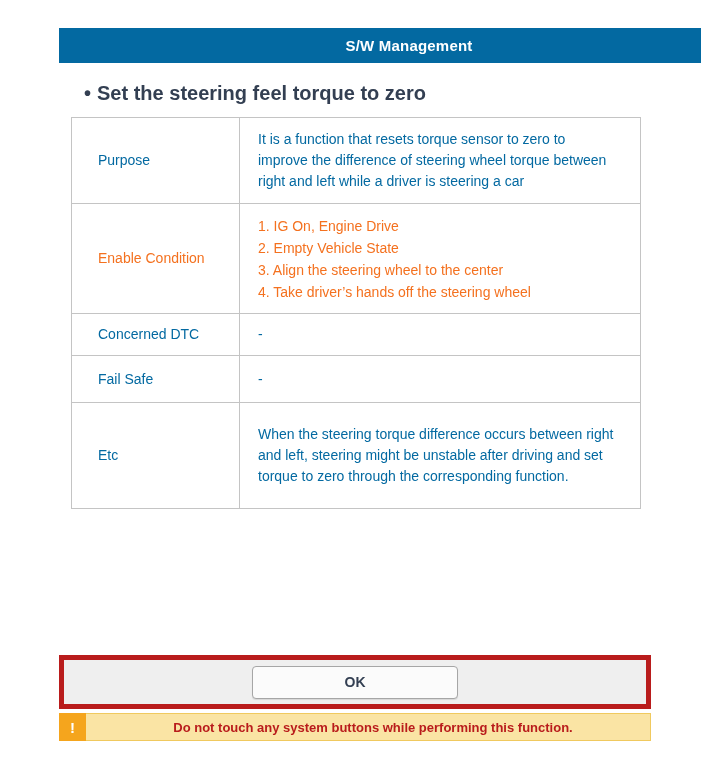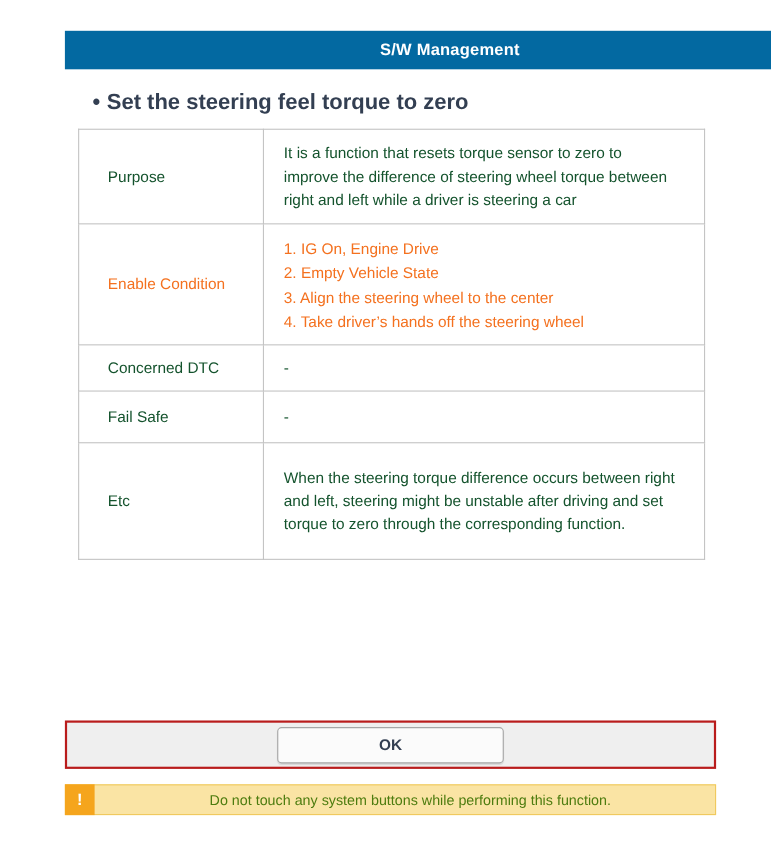--- a/index.html
+++ b/index.html
@@ -45,21 +45,21 @@
   .func-table {
     position:absolute; left:71px; top:117px;
     width:570px;
     border-collapse:collapse;
     table-layout:fixed;
     font-size:14px;
   }
   .func-table td {
     border:1px solid #c4c4c4;
     vertical-align:middle;
-    color:#14532d;
+    color:#0369a1;
   }
   .func-table td.lbl {
     text-align:left;
     padding:0 26px;
     line-height:21px;
   }
   .func-table td.val {
     padding:10px 24px 10px 18px;
     line-height:21px;
   }
@@ -68,23 +68,23 @@
   tr.r3 td { height:67px; }
   tr.r4 td { height:37px; }
   tr.r5 td { height:47px; }
   tr.r6 td { height:106px; }
   tr.accent td { color:#f4711f; }
   td.val.lines { white-space:pre-line; line-height:22px; }
 
   
   .ok-bar {
     position:absolute; left:59px; top:655px;
-    width:592px; height:44px;
+    width:592px; height:54px;
     background:#efefef;
-    border:2px solid #b91c1c;
+    border:5px solid #b91c1c;
     display:flex; align-items:center; justify-content:center;
   }
   .ok-button {
     width:206px; height:33px;
     background:#fbfbfb;
     border:1px solid #a6a6a6;
     border-radius:4px;
     font-family:"Liberation Sans", sans-serif;
     font-size:14px; font-weight:bold; color:#333f52;
     box-shadow:0 1px 1px rgba(0,0,0,.10);
@@ -104,21 +104,21 @@
     margin:-1px 0 -1px -1px;
     background:#f5a51d;
     color:#ffffff;
     font-size:15px; font-weight:bold;
     display:flex; align-items:center; justify-content:center;
     flex:0 0 auto;
   }
   .warning-msg {
     flex:1;
     display:flex; align-items:center; justify-content:center;
-    font-size:13px; font-weight:normal; color:#4d7c0f;padding-left:10px;
+    font-size:13px; font-weight:bold; color:#b91c1c;padding-left:10px;
   }
 </style>
 </head>
 <body>
 
 <div class="page">
 
   <div class="titlebar">
     <div class="title">S/W Management</div>
     <div class="back-box">

